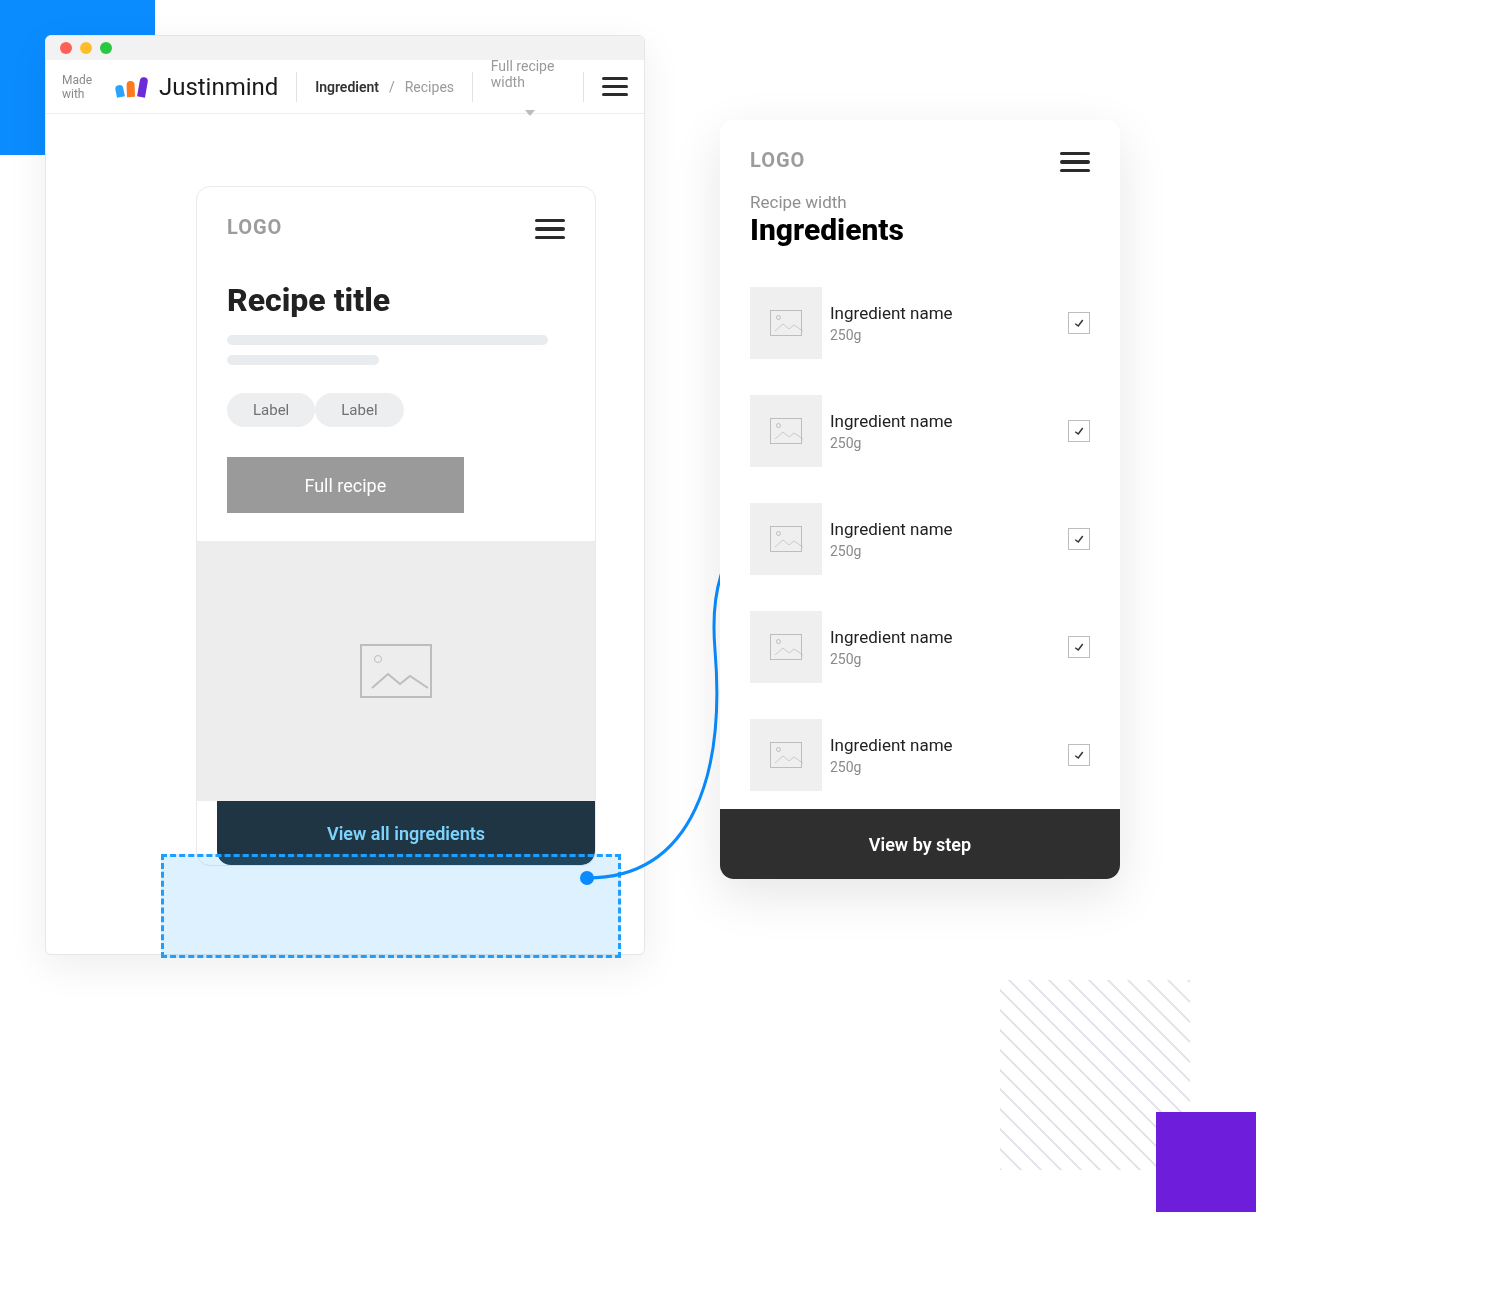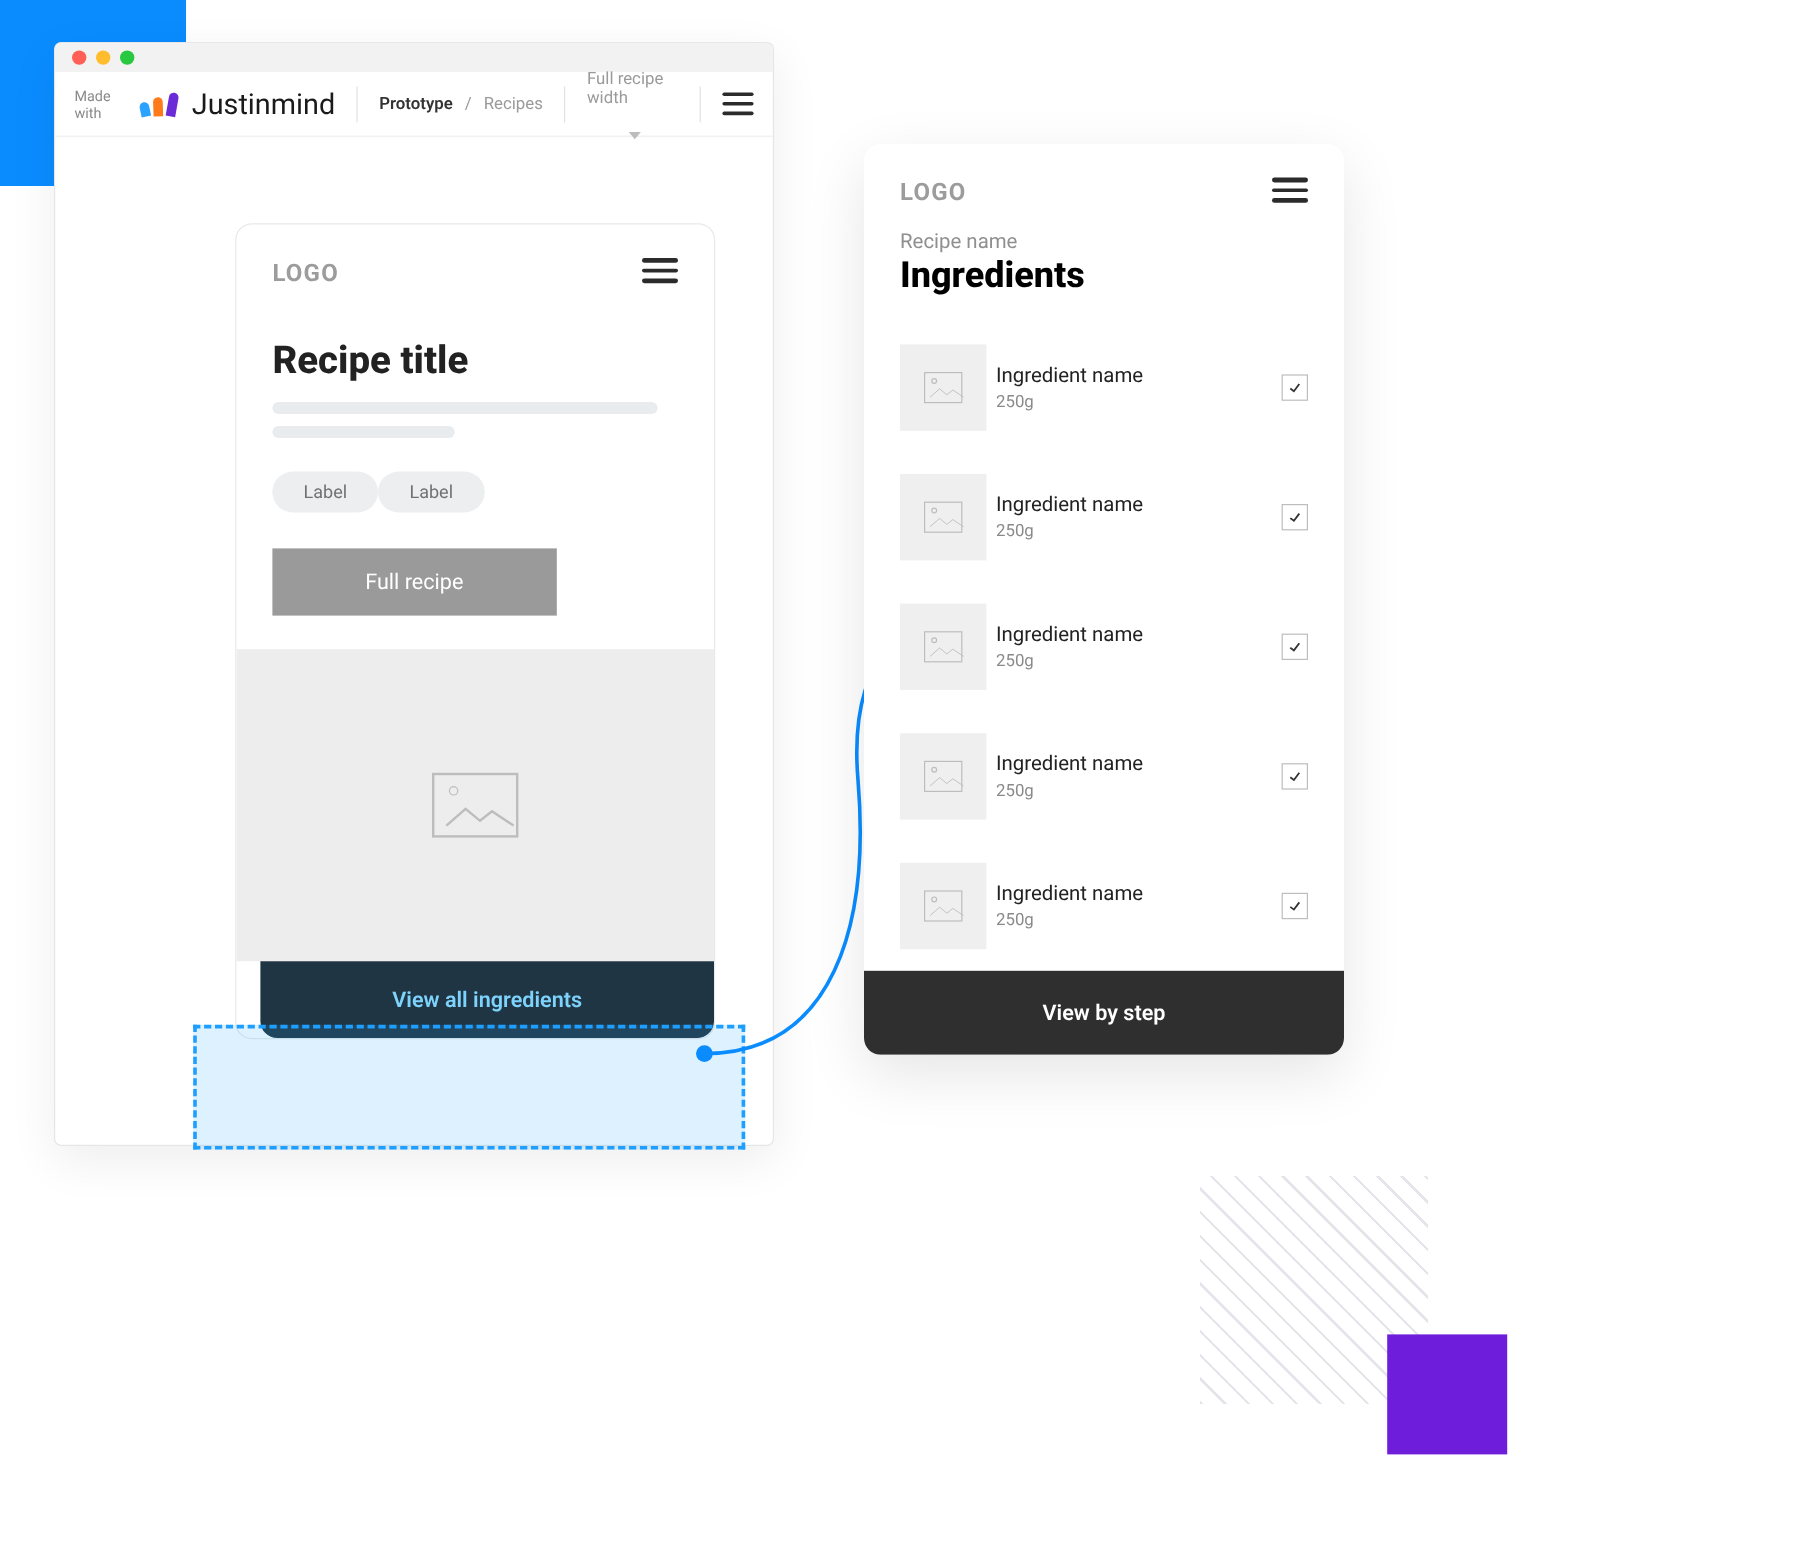--- a/index.html
+++ b/index.html
@@ -93,21 +93,21 @@
   .phone-card {
     position:absolute;
     top: 150px; left: 150px;
     width: 400px;
     border:1px solid #e9e9e9;
     border-radius: 14px;
     background:#fff;
     overflow:hidden;
   }
   .phone-head {
-    display:flex; align-items:flex-start; justify-content:space-between;
+    display:flex; align-items:flex-end; justify-content:space-between;
     padding: 28px 30px 0 30px;
   }
   .logo-text { color:#9c9c9c; font-weight:700; font-size:20px; letter-spacing:1px; }
   .phone-hamburger span { width:30px; height:3.5px; }
   .phone-section { padding: 18px 30px 28px 30px; }
   .recipe-title { font-size:32px; font-weight:800; color:#222; margin-top:24px; }
   .skeleton { background:#e9ecef; border-radius:6px; height:10px; margin-top:16px; }
   .skeleton.w1 { width:95%; }
   .skeleton.w2 { width:45%; margin-top:10px; }
   .chips { display:flex; gap:0; margin-top:28px; }
@@ -205,21 +205,21 @@
   </div>
   <div class="toolbar">
     <span class="made-with">Made with</span>
     <span class="jm-mark">
       <span class="leaf blue"></span>
         <span class="leaf orange"></span>
         <span class="leaf purple"></span>
     </span>
     <span class="jm-word">Justinmind</span>
     <span class="vdiv"></span>
-    <span class="crumb">Prototype</span>
+    <span class="crumb">Ingredient</span>
     <span class="crumb-sub">/</span>
     <span class="crumb-sub">Recipes</span>
     <span class="vdiv"></span>
     <span class="chev-wrap">
       <span class="crumb-sub">Full recipe width</span>
       <span class="chev-down"></span>
     </span>
     <span class="vdiv"></span>
     <span class="hamburger">
         <span></span>
@@ -269,21 +269,21 @@
 
 <div class="phone-right">
   <div class="phone-head">
     <span class="logo-text">LOGO</span>
     <span class="hamburger phone-hamburger">
         <span></span>
         <span></span>
         <span></span>
       </span>
   </div>
-  <div class="subhead">Recipe name</div>
+  <div class="subhead">Recipe width</div>
   <div class="big-head">Ingredients</div>
   <div class="ing-list">
 
   <div class="ing-row">
     <div class="thumb">
       <span class="ph-icon">
         <span class="sun"></span>
         <svg class="mtn" viewBox="0 0 60 20">
               <polyline points="2,18 18,4 30,14 40,6 58,18" fill="none" stroke="#bdbdbd" stroke-width="1.5"></polyline>
             </svg>

